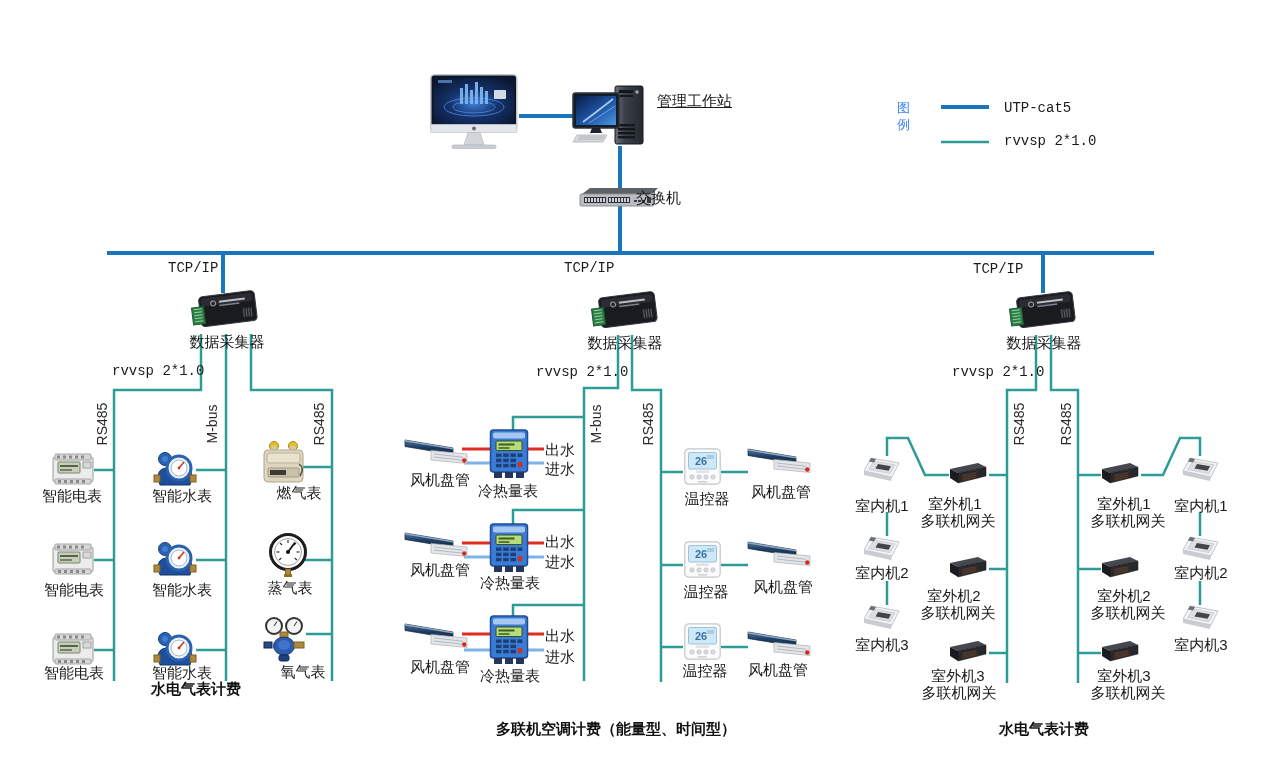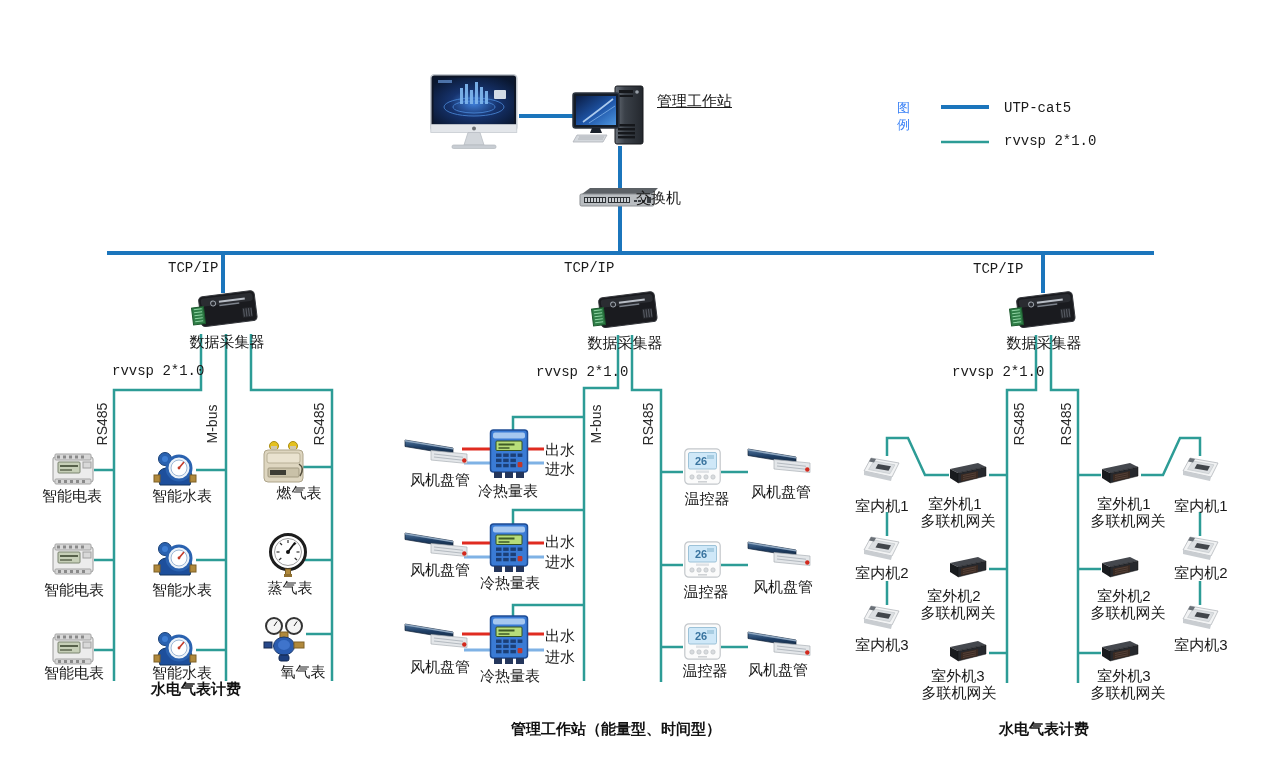--- a/index.html
+++ b/index.html
@@ -431,16 +431,16 @@
 <div class="lab ctr" style="left:1128px;top:512px;">多联机网关</div>
 <div class="lab ctr" style="left:1124px;top:587px;">室外机2</div>
 <div class="lab ctr" style="left:1128px;top:604px;">多联机网关</div>
 <div class="lab ctr" style="left:1124px;top:667px;">室外机3</div>
 <div class="lab ctr" style="left:1128px;top:684px;">多联机网关</div>
 <div class="lab ctr" style="left:1201px;top:497px;">室内机1</div>
 <div class="lab ctr" style="left:1201px;top:564px;">室内机2</div>
 <div class="lab ctr" style="left:1201px;top:636px;">室内机3</div>
 
 <div class="caption" style="left:196px;top:680px;">水电气表计费</div>
-<div class="caption" style="left:616px;top:720px;">管理工作站（能量型、时间型）</div>
+<div class="caption" style="left:616px;top:720px;">多联机空调计费（能量型、时间型）</div>
 <div class="caption" style="left:1044px;top:720px;">水电气表计费</div>
 
 </div>
 
 </body></html>

